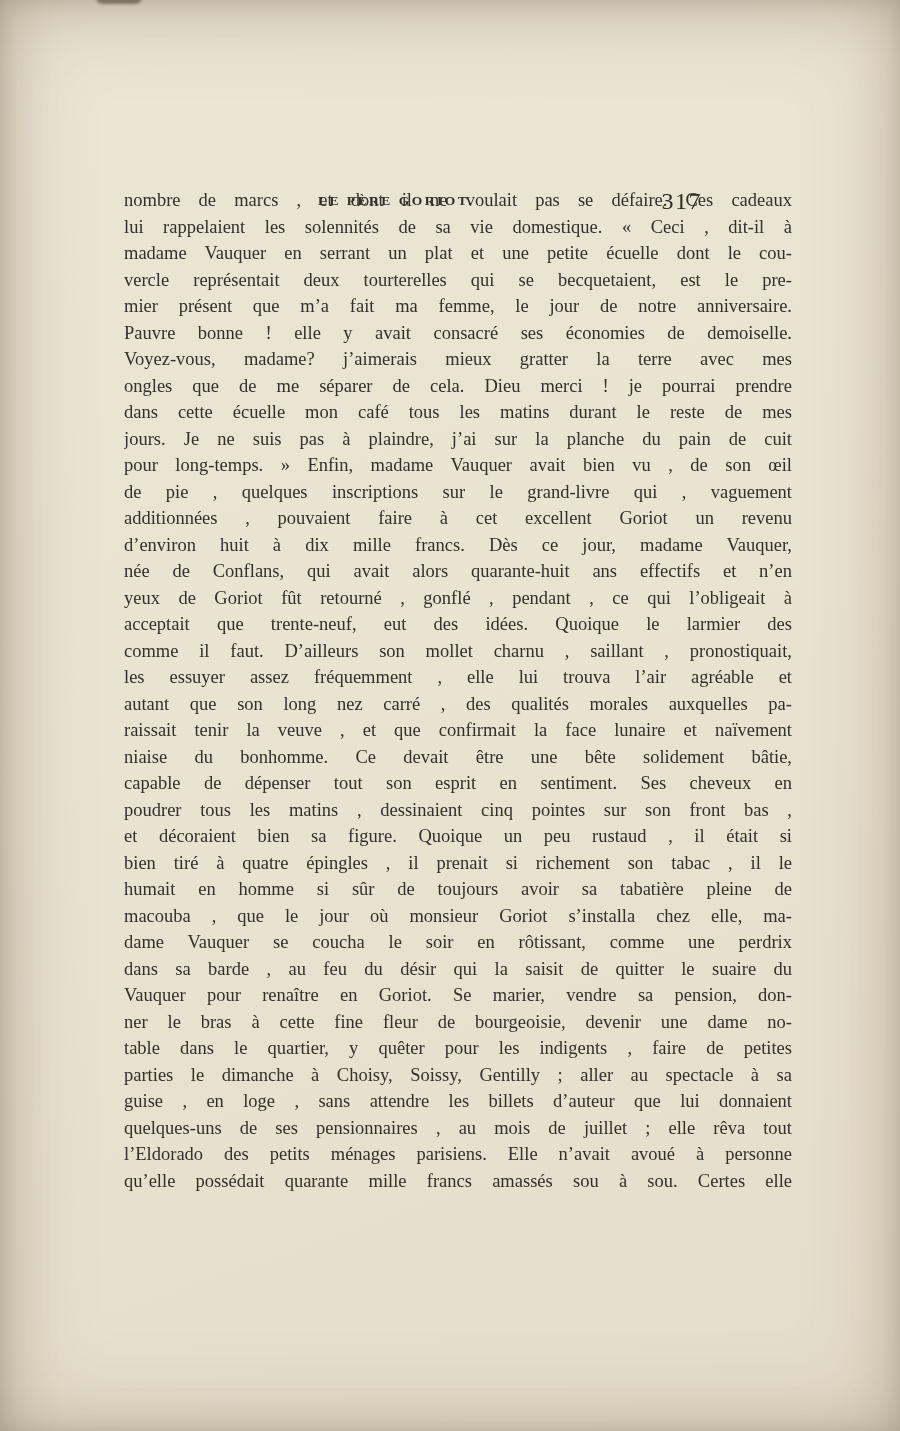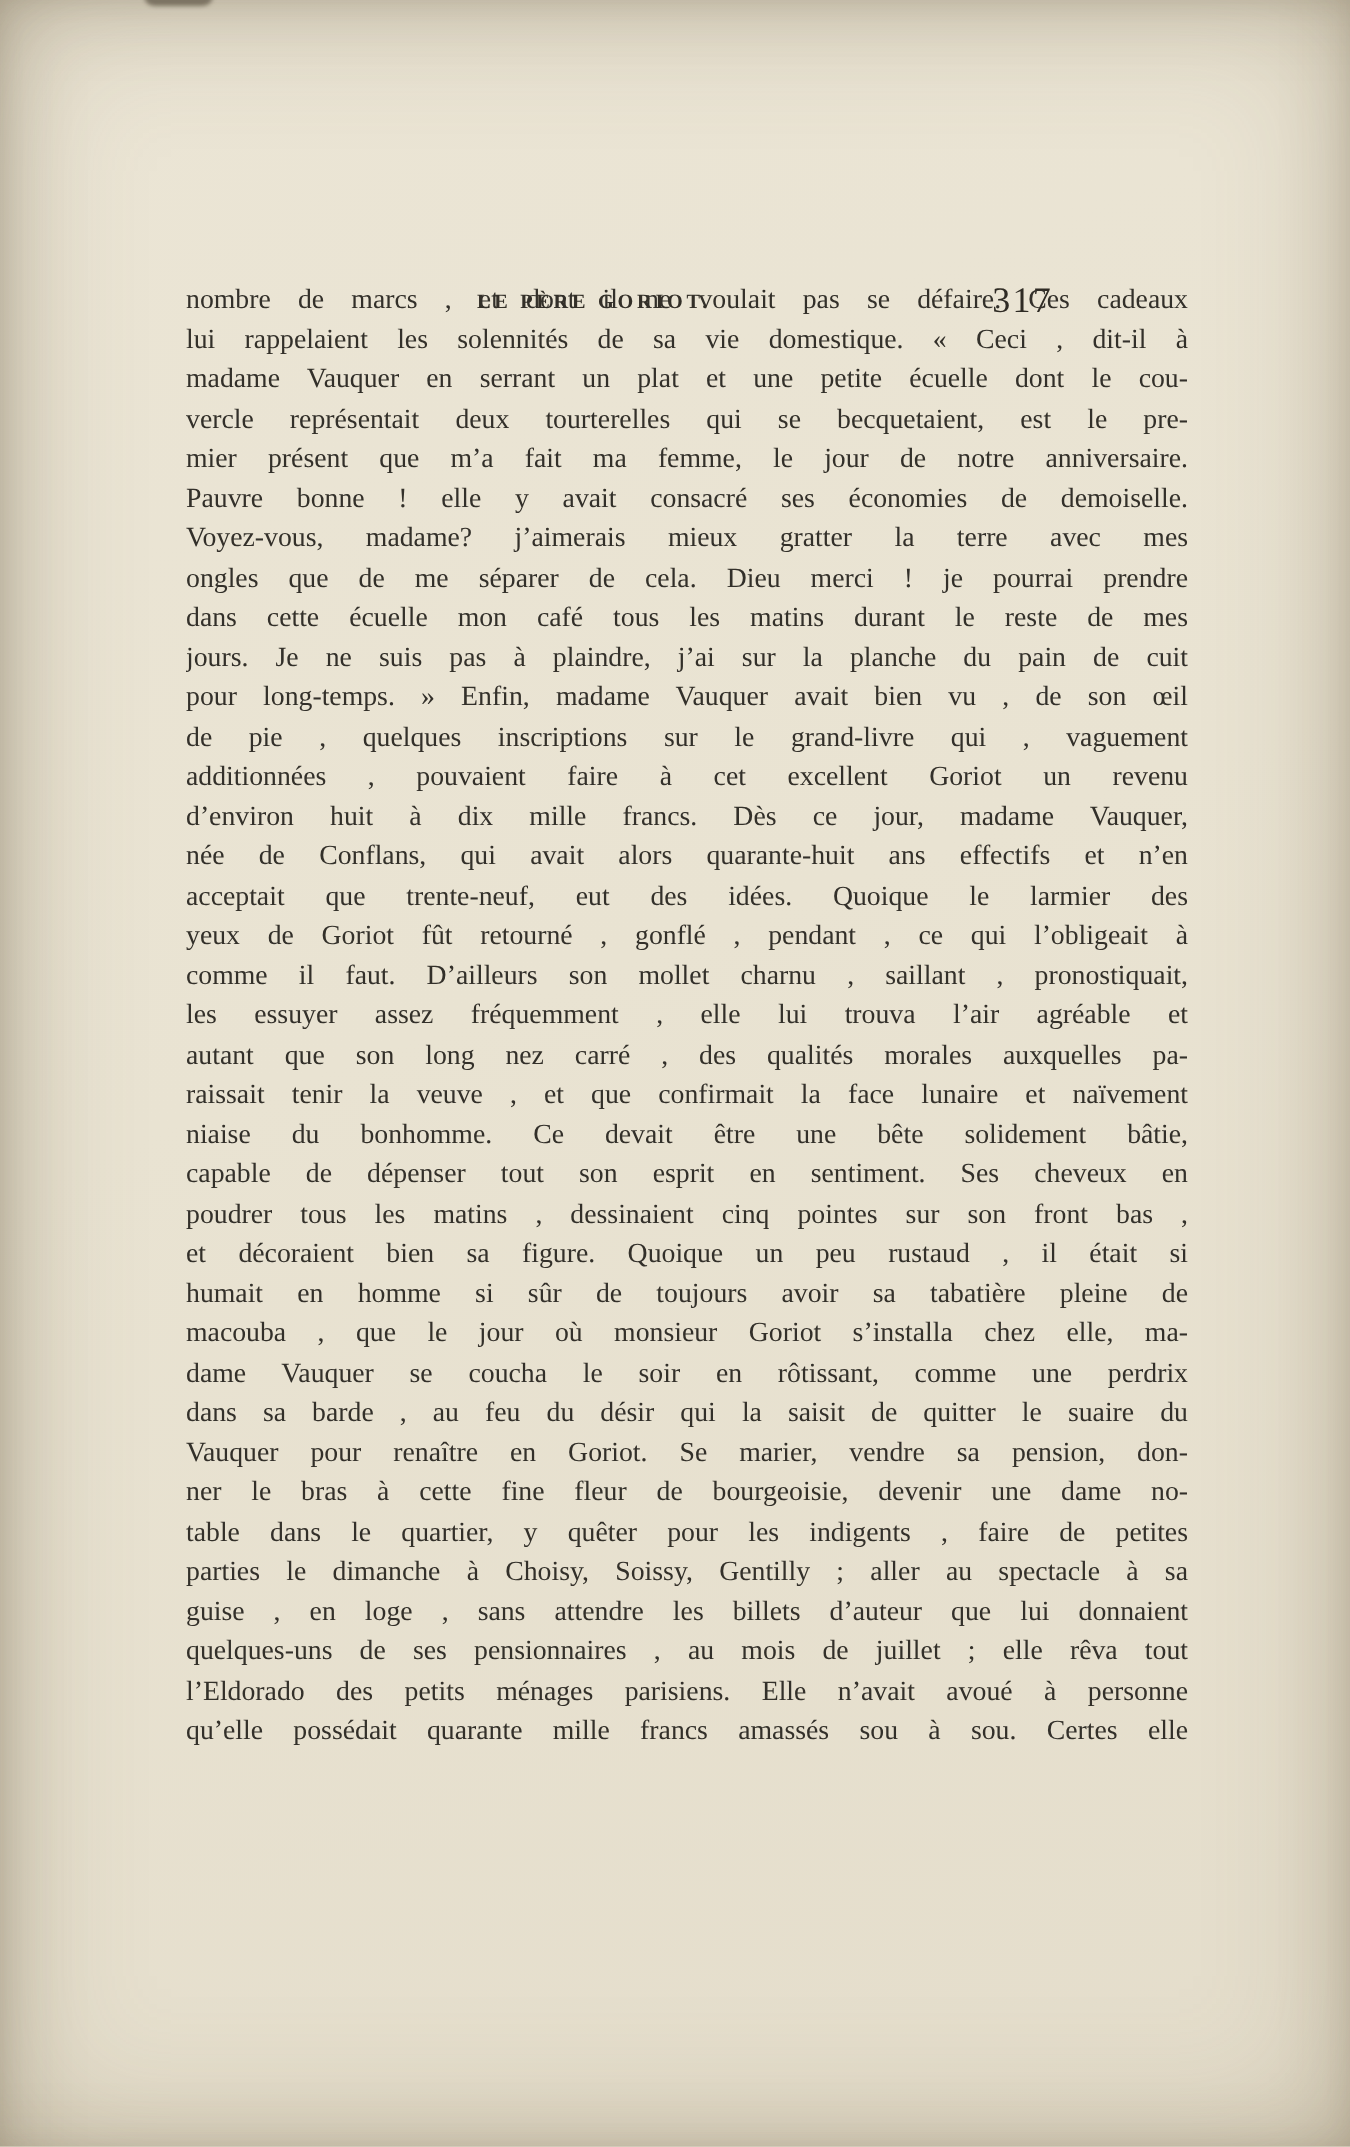--- a/index.html
+++ b/index.html
@@ -103,30 +103,31 @@
       <div class="text-line">Pauvre bonne ! elle y avait consacré ses économies de demoiselle.</div>
       <div class="text-line">Voyez-vous, madame? j’aimerais mieux gratter la terre avec mes</div>
       <div class="text-line">ongles que de me séparer de cela. Dieu merci ! je pourrai prendre</div>
       <div class="text-line">dans cette écuelle mon café tous les matins durant le reste de mes</div>
       <div class="text-line">jours. Je ne suis pas à plaindre, j’ai sur la planche du pain de cuit</div>
       <div class="text-line">pour long-temps. » Enfin, madame Vauquer avait bien vu , de son œil</div>
       <div class="text-line">de pie , quelques inscriptions sur le grand-livre qui , vaguement</div>
       <div class="text-line">additionnées , pouvaient faire à cet excellent Goriot un revenu</div>
       <div class="text-line">d’environ huit à dix mille francs. Dès ce jour, madame Vauquer,</div>
       <div class="text-line">née de Conflans, qui avait alors quarante-huit ans effectifs et n’en</div>
+      <div class="text-line">yeux de Goriot fût retourné , gonflé , pendant , ce qui l’obligeait à</div>
       <div class="text-line">acceptait que trente-neuf, eut des idées. Quoique le larmier des</div>
-      <div class="text-line">yeux de Goriot fût retourné , gonflé , pendant , ce qui l’obligeait à</div>
       <div class="text-line">comme il faut. D’ailleurs son mollet charnu , saillant , pronostiquait,</div>
       <div class="text-line">les essuyer assez fréquemment , elle lui trouva l’air agréable et</div>
       <div class="text-line">autant que son long nez carré , des qualités morales auxquelles pa-</div>
       <div class="text-line">raissait tenir la veuve , et que confirmait la face lunaire et naïvement</div>
       <div class="text-line">niaise du bonhomme. Ce devait être une bête solidement bâtie,</div>
       <div class="text-line">capable de dépenser tout son esprit en sentiment. Ses cheveux en</div>
       <div class="text-line">poudrer tous les matins , dessinaient cinq pointes sur son front bas ,</div>
       <div class="text-line">et décoraient bien sa figure. Quoique un peu rustaud , il était si</div>
+      <div class="text-line">bien tiré à quatre épingles , il prenait si richement son tabac , il le</div>
       <div class="text-line">humait en homme si sûr de toujours avoir sa tabatière pleine de</div>
       <div class="text-line">macouba , que le jour où monsieur Goriot s’installa chez elle, ma-</div>
       <div class="text-line">dame Vauquer se coucha le soir en rôtissant, comme une perdrix</div>
       <div class="text-line">dans sa barde , au feu du désir qui la saisit de quitter le suaire du</div>
       <div class="text-line">Vauquer pour renaître en Goriot. Se marier, vendre sa pension, don-</div>
       <div class="text-line">ner le bras à cette fine fleur de bourgeoisie, devenir une dame no-</div>
       <div class="text-line">table dans le quartier, y quêter pour les indigents , faire de petites</div>
       <div class="text-line">parties le dimanche à Choisy, Soissy, Gentilly ; aller au spectacle à sa</div>
       <div class="text-line">guise , en loge , sans attendre les billets d’auteur que lui donnaient</div>
       <div class="text-line">quelques-uns de ses pensionnaires , au mois de juillet ; elle rêva tout</div>

